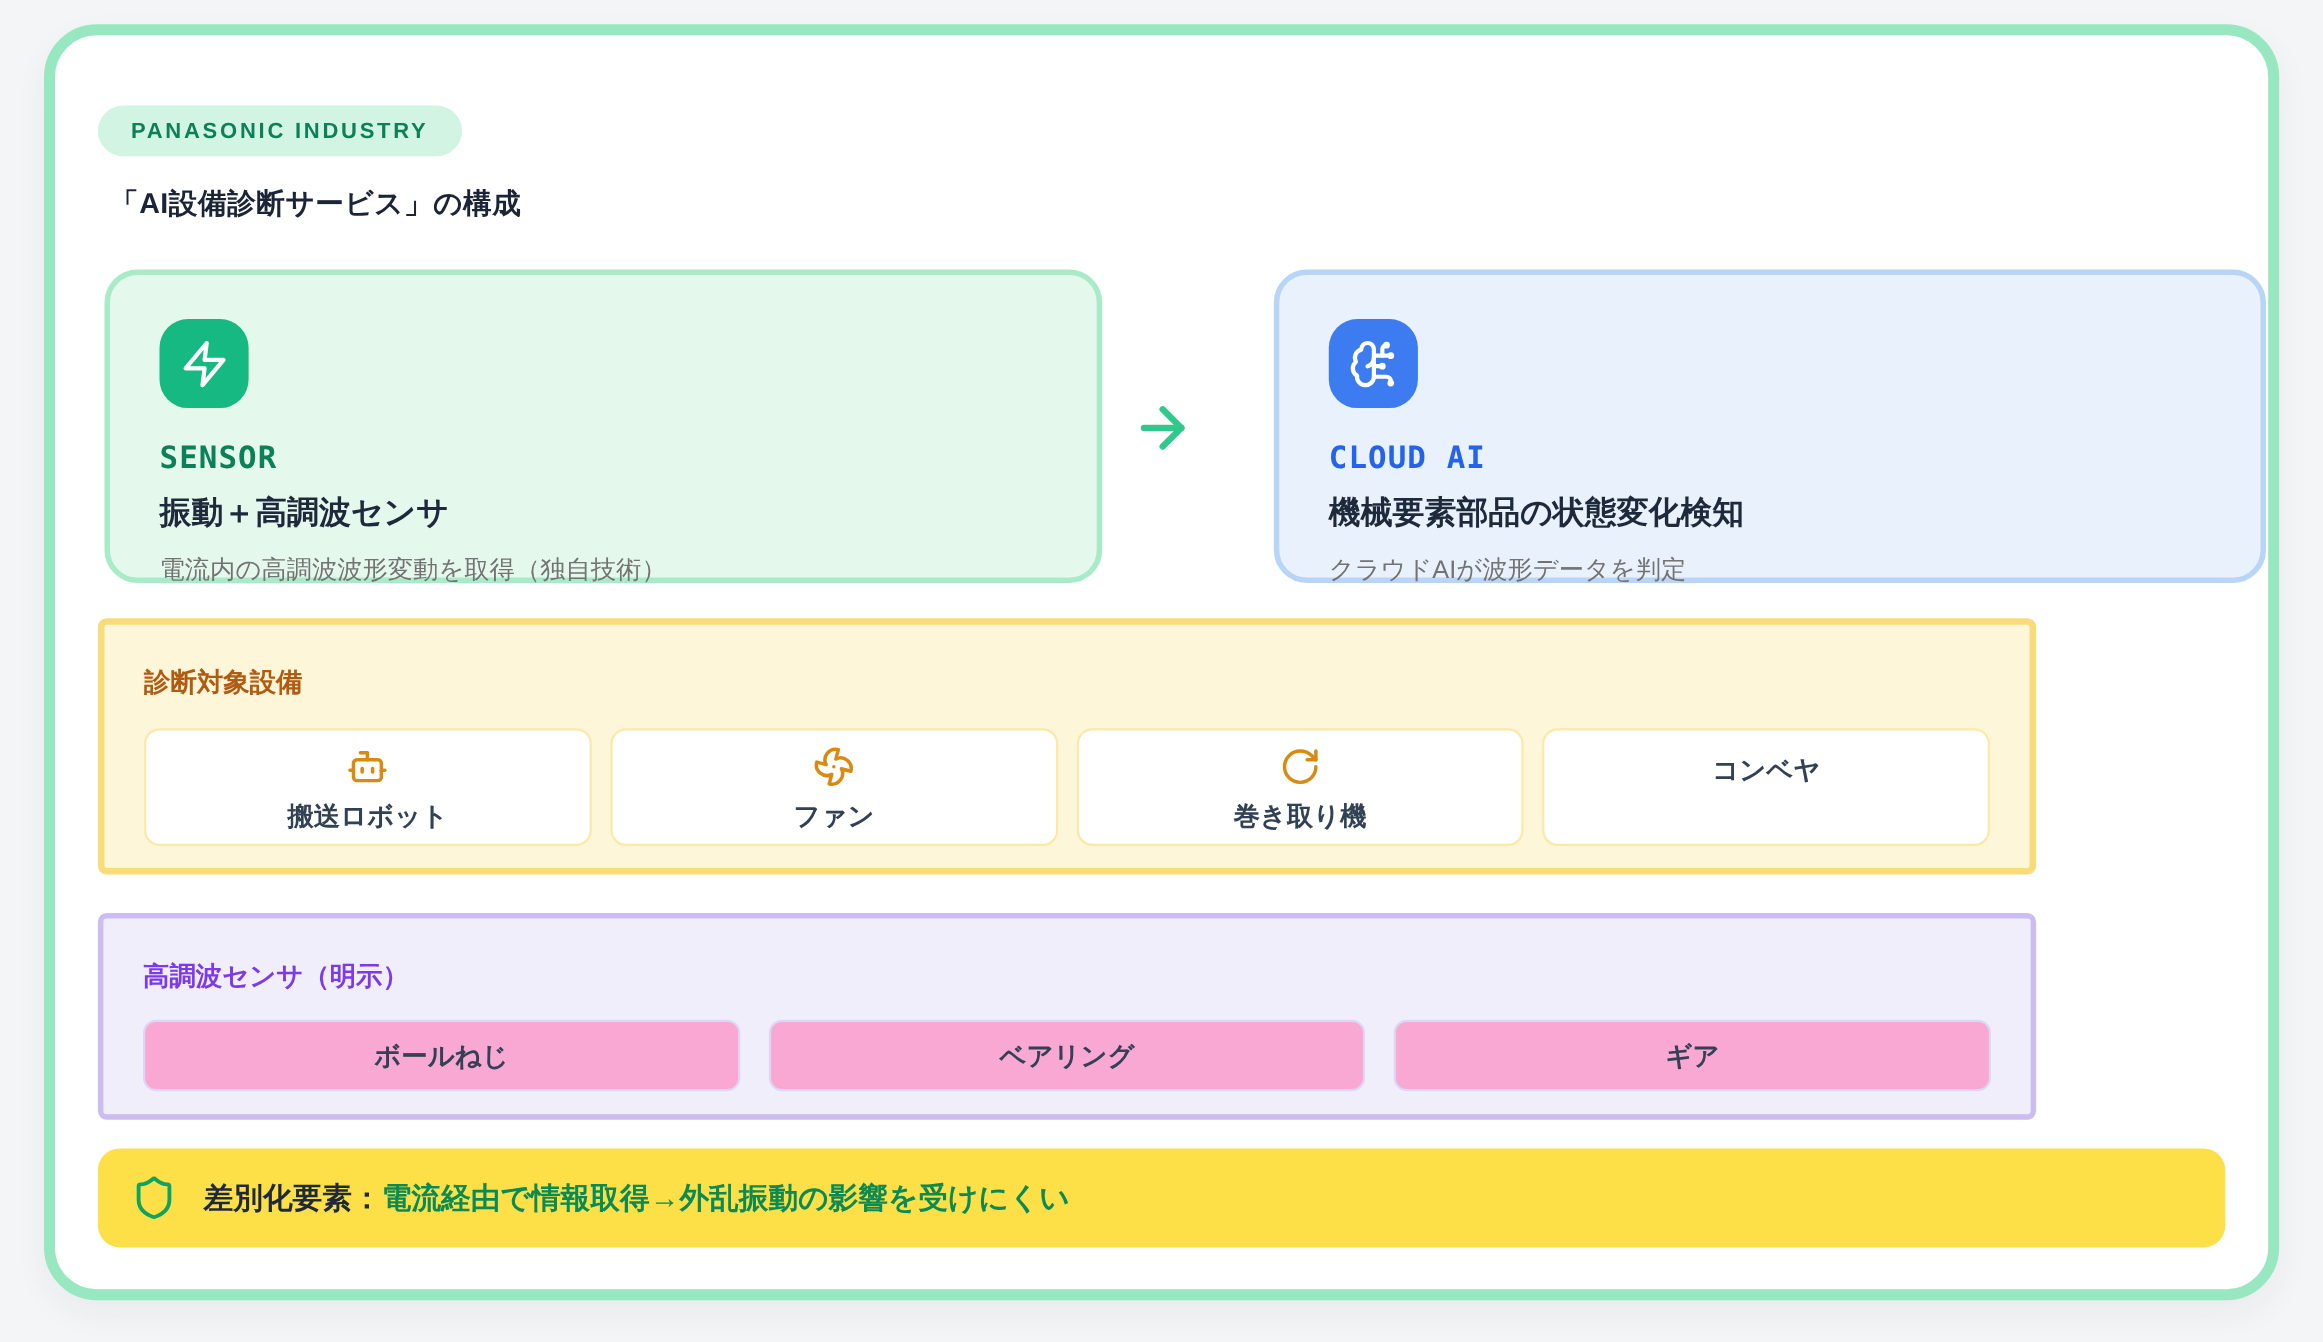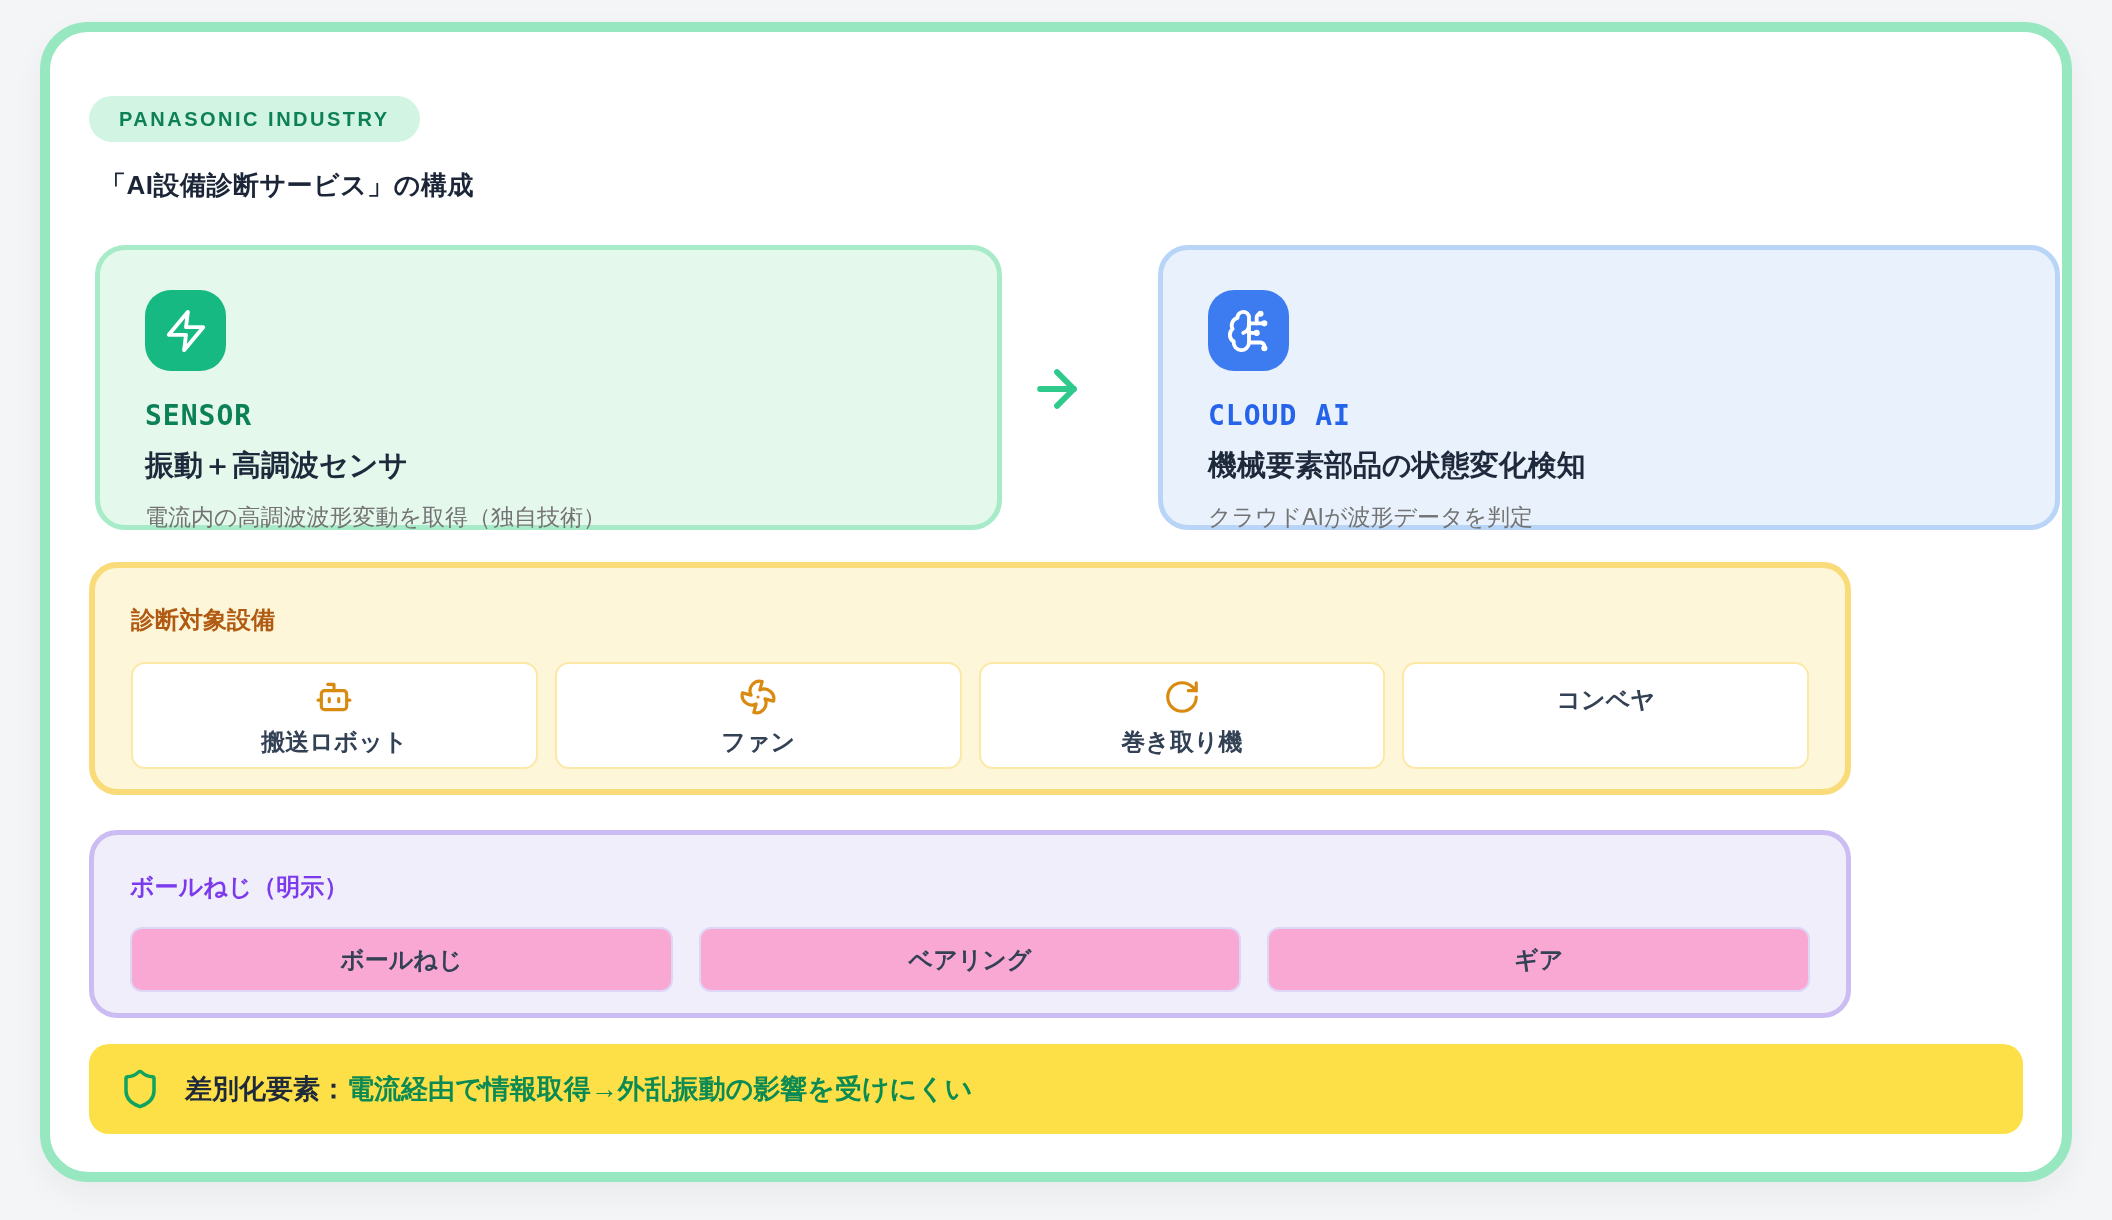--- a/index.html
+++ b/index.html
@@ -43,21 +43,21 @@
     margin-top:28px; font-family:"DejaVu Sans Mono","Liberation Mono",monospace;
     font-size:28px; font-weight:bold; letter-spacing:1px;
   }
   .flow-card.sensor .flow-tag { color:#0c8157; }
   .flow-card.cloud  .flow-tag { color:#2563eb; }
   .flow-title { margin-top:14px; font-size:29px; font-weight:bold; color:#1e293b; }
   .flow-desc  { margin-top:16px; font-size:23px; color:#737373; }
   .flow-arrow { position:absolute; left:1028px; top:360px; width:58px; height:58px; }
   
   .section {
-    position:absolute; left:89px; width:1762px; border-radius:28px;
+    position:absolute; left:89px; width:1762px; border-radius:8px;
   }
   .section.equipment { top:562px; height:233px; background:#fdf6d8; border:6px solid #f9dc79; padding:36px 36px 0 36px; }
   .section.parts     { top:830px; height:188px; background:#f1eefb; border:5px solid #cbbdf1; padding:36px 36px 0 36px; }
   .section-heading { font-size:24px; font-weight:bold; }
   .section.equipment .section-heading { color:#b05a12; }
   .section.parts     .section-heading { color:#7c3aed; }
   .item-row { display:flex; gap:17px; margin-top:26px; }
   .section.parts .item-row { gap:26px; margin-top:24px; }
   .equip-card {
     flex:1; height:107px; background:#ffffff; border:2px solid #fce9a8; border-radius:14px;
@@ -157,21 +157,21 @@
       </svg>
       <div class="equip-label">巻き取り機</div>
     </div>
     <div class="equip-card no-icon">
       <div class="equip-label">コンベヤ</div>
     </div>
   </div>
 </div>
 
 <div class="section parts">
-  <div class="section-heading">ボールねじ（明示）</div>
+  <div class="section-heading">高調波センサ（明示）</div>
   <div class="item-row">
     <div class="part-card">ボールねじ</div>
     <div class="part-card">ベアリング</div>
     <div class="part-card">ギア</div>
   </div>
 </div>
 
 <div class="footer-bar">
   <svg width="42" height="42" viewBox="0 0 24 24" fill="none" stroke="#10a35f" stroke-width="2" stroke-linecap="round" stroke-linejoin="round">
     <path d="M20 13c0 5-3.5 7.5-7.66 8.95a1 1 0 0 1-.67-.01C7.5 20.5 4 18 4 13V6a1 1 0 0 1 1-1c2 0 4.5-1.2 6.24-2.72a1 1 0 0 1 1.52 0C14.5 3.8 17 5 19 5a1 1 0 0 1 1 1z"></path>

